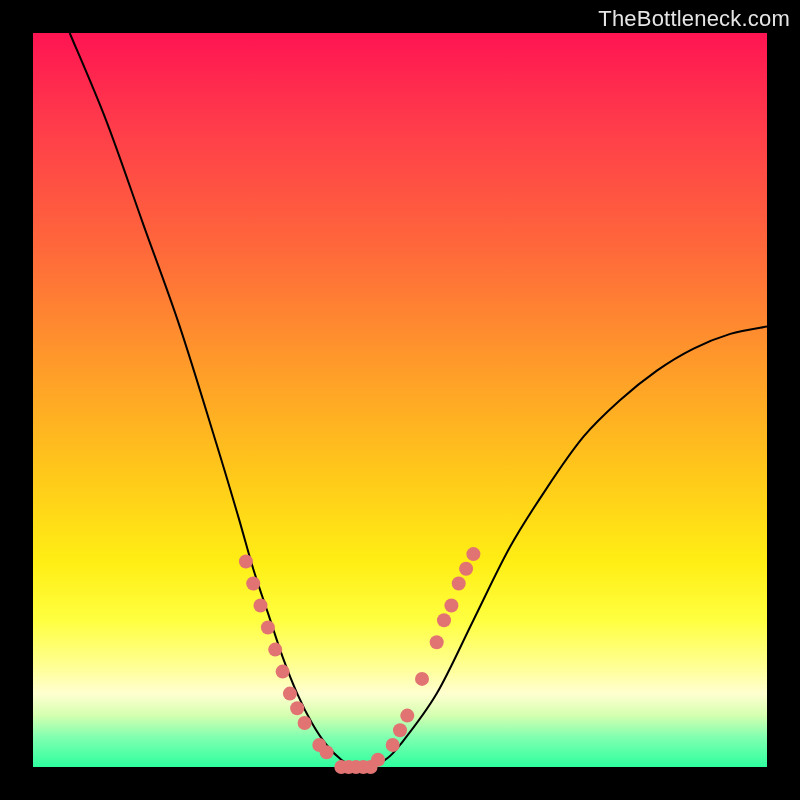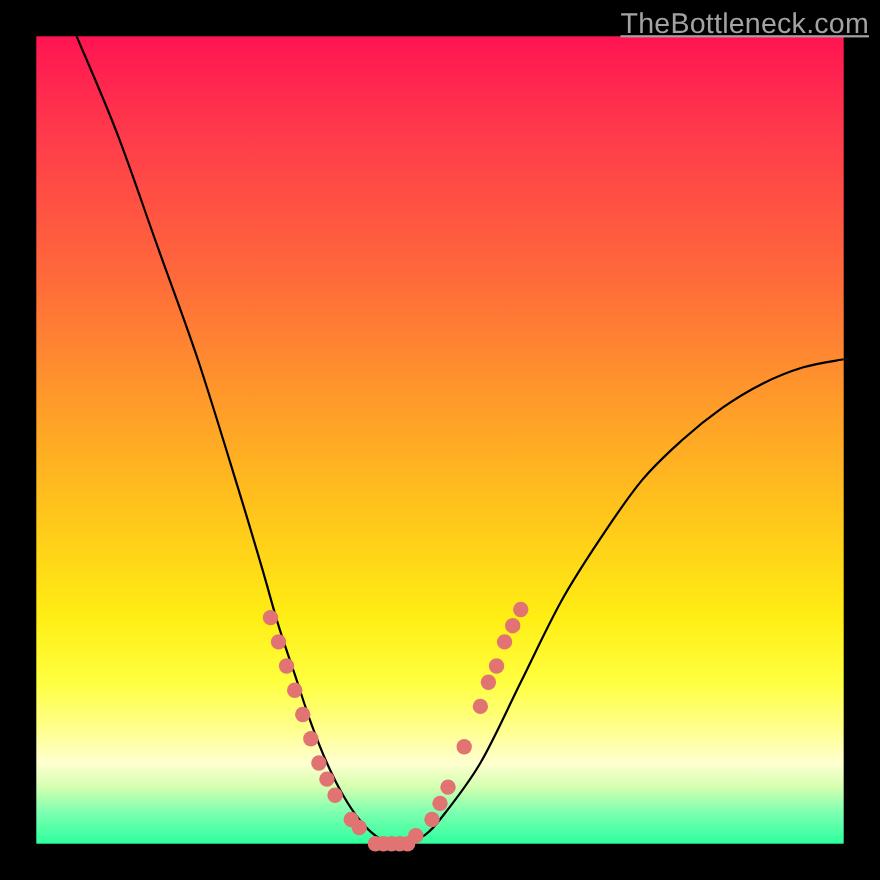--- a/index.html
+++ b/index.html
@@ -37,26 +37,25 @@
       #ffffd0 90%,
       #d4ffb0 93%,
       #7fffb0 96%,
       #2eff9e 100%
     );
   }
   .watermark {
     position: absolute;
     top: 6px;
     right: 10px;
-    color: #a3a3a3;
-    font-size: 26px;
+    color: #e5e5e5;
+    font-size: 22px;
     font-weight: 400;
     letter-spacing: 0.2px;
     user-select: none;
-    text-decoration: underline;
   }
   svg.curve {
     position: absolute;
     left: 0;
     top: 0;
     width: 734px;
     height: 734px;
     overflow: visible;
   }
   .curve-path {

